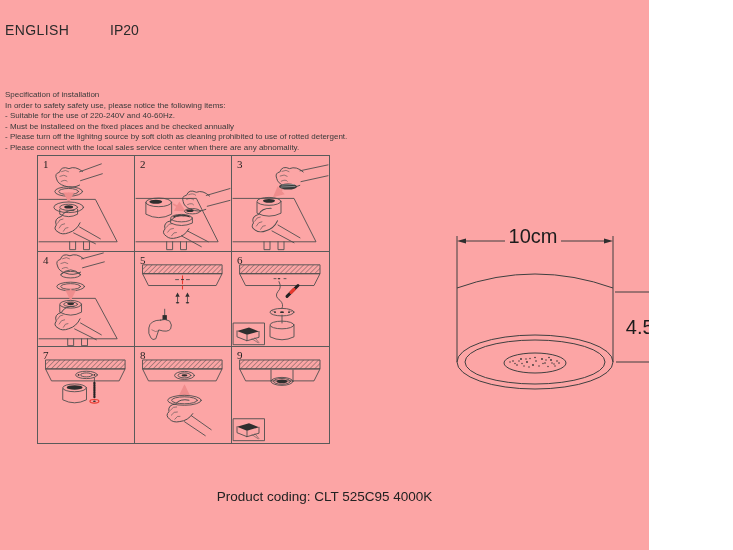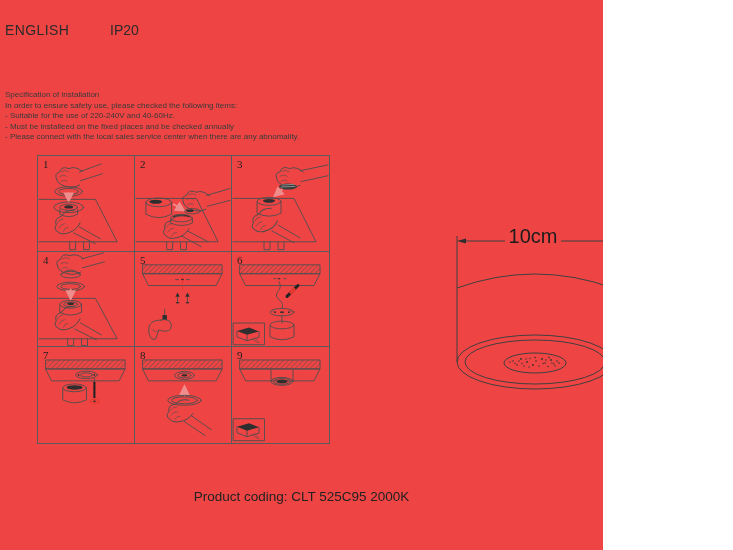--- a/index.html
+++ b/index.html
@@ -1,16 +1,16 @@
 <!DOCTYPE html>
 <html><head>
 <meta charset="utf-8">
 <style>
   html,body{margin:0;padding:0;background:#fff;}
-  #page{position:relative;width:603px;height:550px;background:#ef4444;overflow:hidden;
+  #page{position:relative;width:649px;height:550px;background:#fca5a5;overflow:hidden;
         font-family:"Liberation Sans",sans-serif;color:#2e2e2e;}
   .abs{position:absolute;}
   #lang{left:5px;top:22px;font-size:14px;letter-spacing:.4px;color:#2b2b2b;}
   #ip{left:110px;top:22px;font-size:14px;color:#2b2b2b;}
   #spec{left:5px;top:42px;font-size:8px;line-height:10.55px;color:#3a3a3a;white-space:nowrap;margin-top:48px;}
   #grid{left:37px;top:155px;width:293px;height:289px;border:1px solid #5a5a5a;
         display:grid;grid-template-columns:repeat(3,1fr);grid-template-rows:repeat(3,1fr);box-sizing:border-box;}
   .cell{position:relative;border-right:1px solid #5a5a5a;border-bottom:1px solid #5a5a5a;}
   .cell:nth-child(3n){border-right:none;}
   .cell:nth-child(n+7){border-bottom:none;}
@@ -36,23 +36,24 @@
 </head>
 <body>
 
 <div id="page">
 
   <div id="lang" class="abs">ENGLISH</div>
   <div id="ip" class="abs">IP20</div>
 
   <div id="spec" class="abs">
     <div>Specification of installation</div>
-    <div>In order to ensure safety use, please checked the following items:</div>
+    <div>In order to safety safety use, please notice the following items:</div>
     <div>- Suitable for the use of 220-240V and 40-60Hz.</div>
     <div>- Must be installeed on the fixed places and be checked annually</div>
+    <div>- Please turn off the lighitng source by soft cloth as cleaning prohibited to use of rotted detergent.</div>
     <div>- Please connect with the local sales service center when there are any abnomality.</div>
   </div>
 
   <div id="grid" class="abs">
 
     <div class="cell">
       <span class="num">1</span>
       <svg viewBox="0 0 97 96" preserveAspectRatio="none">
         <defs>
             <marker id="ah1" markerWidth="7" markerHeight="7" refX="5" refY="3.5" orient="auto">
@@ -367,15 +368,15 @@
       <g>
         <path d="M190,76 H227 M191,146 H227"></path>
         <path d="M227,84 V98 M227,124 V138"></path>
         <polygon points="227,76 224.6,85 229.4,85" class="darkhead"></polygon>
         <polygon points="227,146 224.6,137 229.4,137" class="darkhead"></polygon>
         <text x="228" y="118" text-anchor="middle" class="dimtxt">4.5cm</text>
       </g>
     </svg>
   </div>
 
-  <div id="coding" class="abs">Product coding: CLT 525C95 2000K</div>
+  <div id="coding" class="abs">Product coding: CLT 525C95 4000K</div>
 
 </div>
 
 </body></html>

